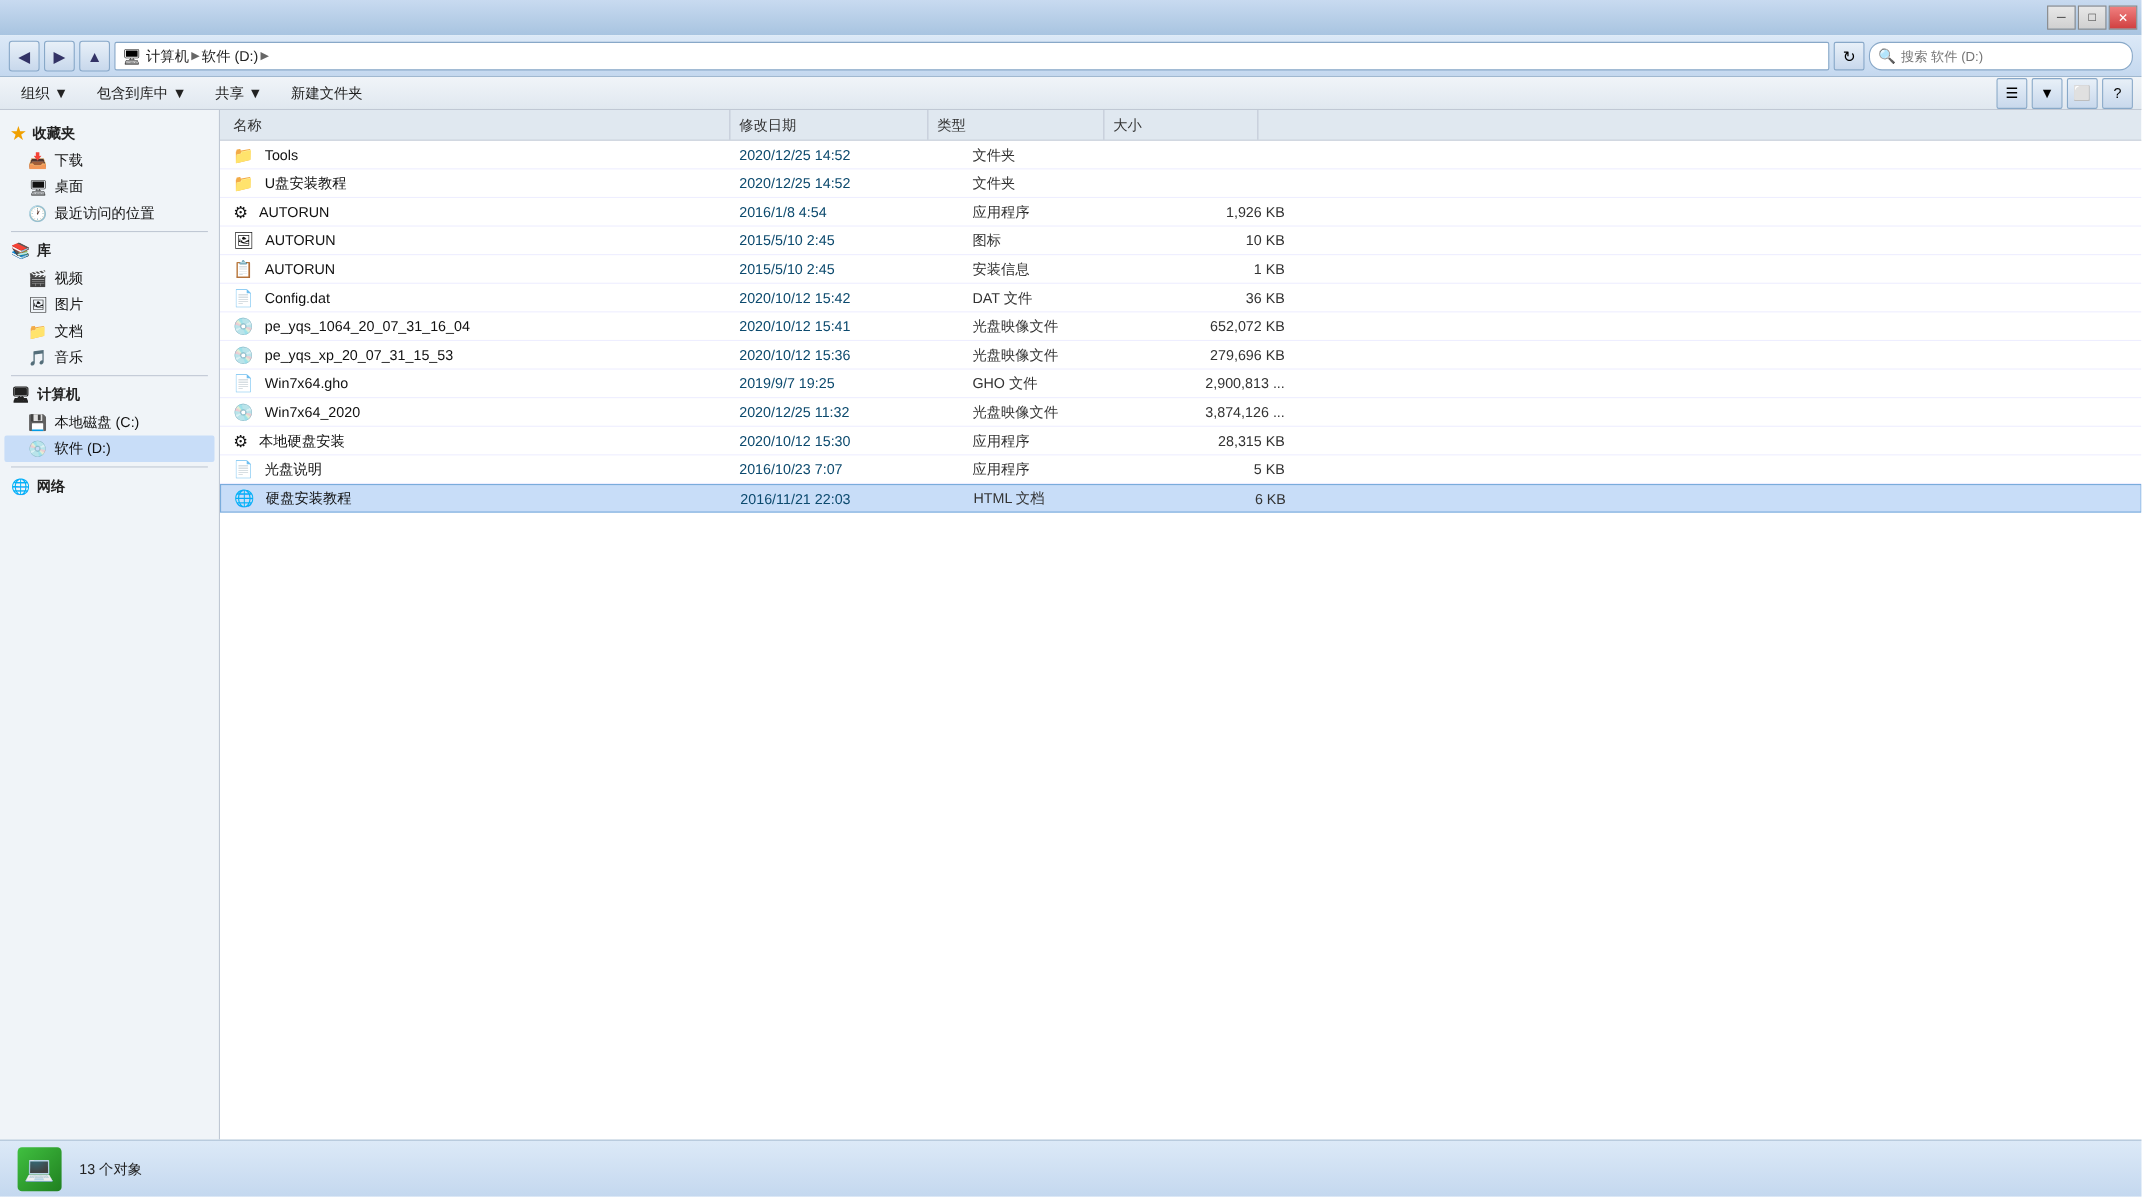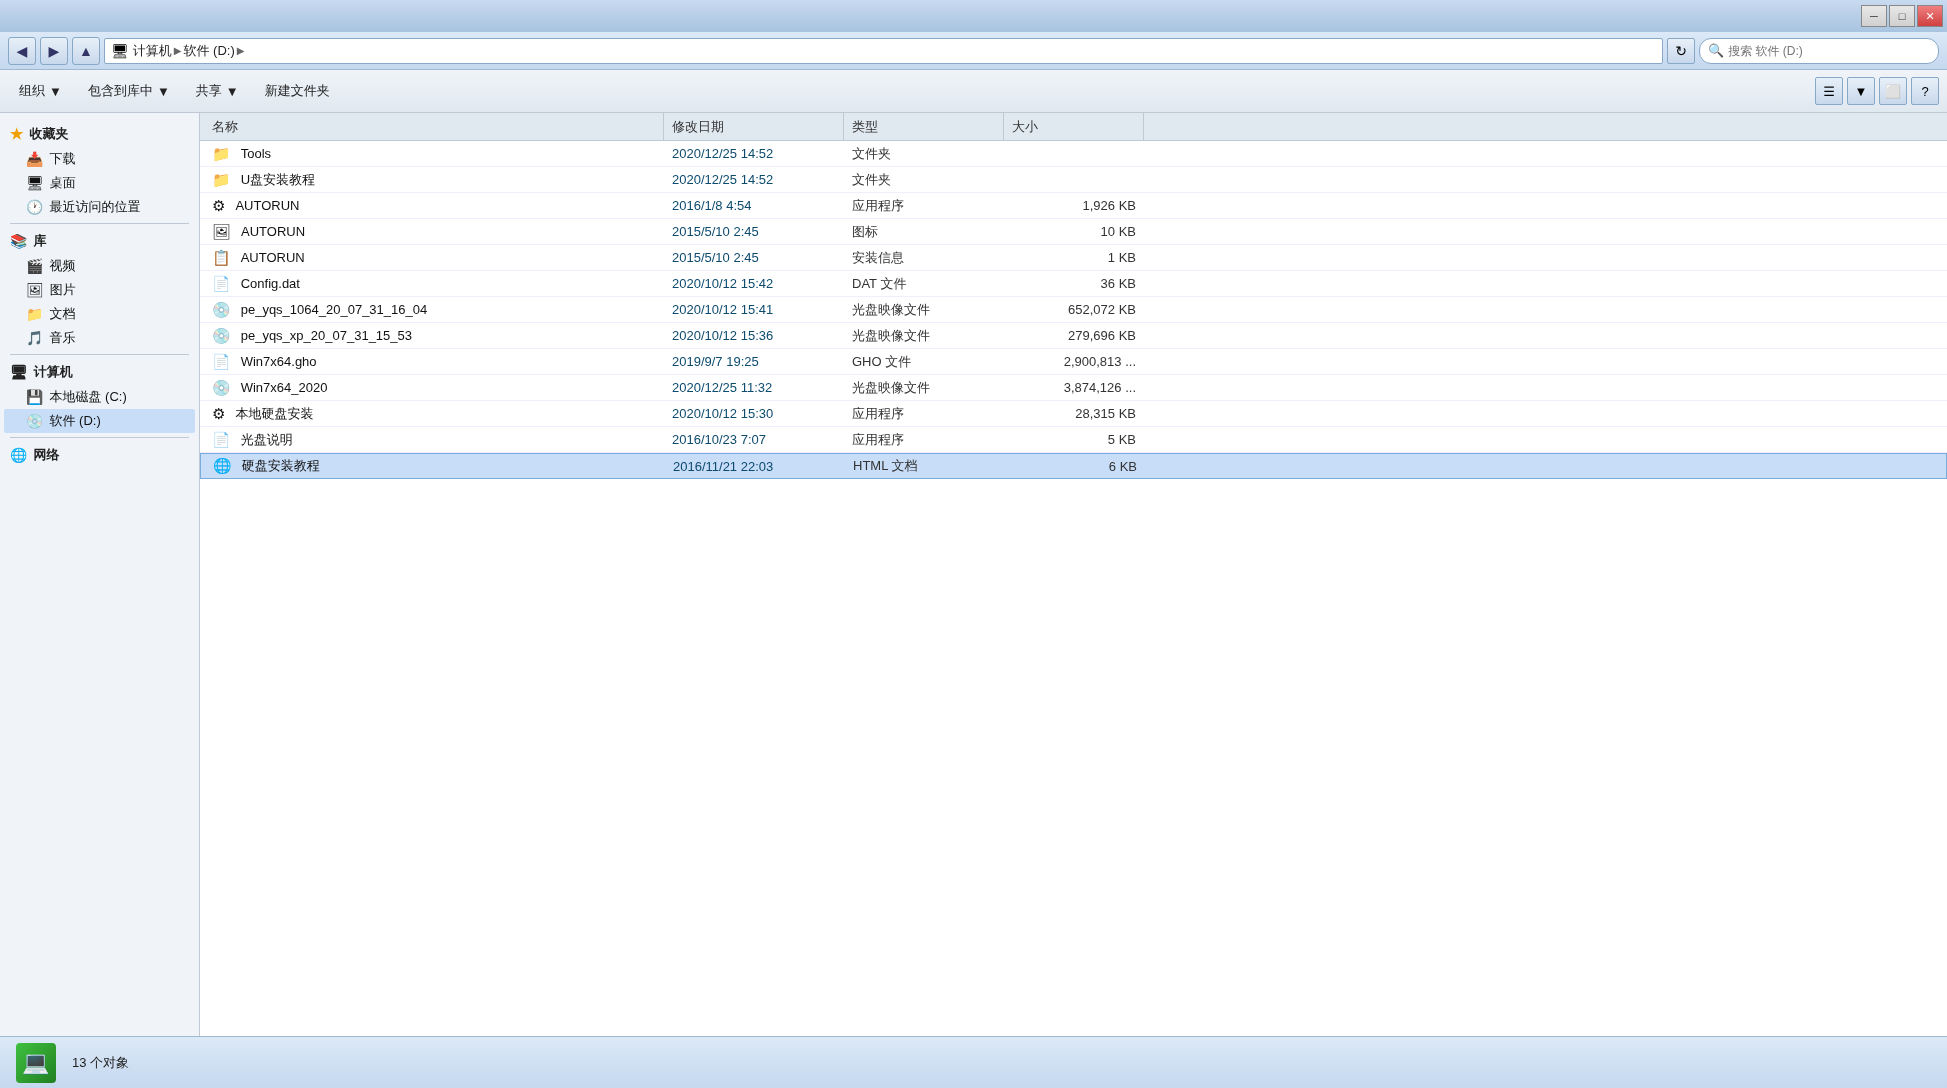--- a/index.html
+++ b/index.html
@@ -108,21 +108,21 @@
       outline: none;
       flex: 1;
       font-size: 12px;
       color: #6d28d9;
       background: transparent;
     }
     .search-icon { color: #668; font-size: 13px; }
 
     
     .toolbar {
-      height: 43px;
+      height: 30px;
       background: linear-gradient(to bottom, #f0f4f8, #e0e8f0);
       display: flex;
       align-items: center;
       padding: 0 8px;
       gap: 4px;
       border-bottom: 1px solid #c0c8d4;
     }
     .toolbar-btn {
       height: 30px;
       padding: 0 10px;
@@ -251,21 +251,21 @@
       align-items: center;
       padding: 0 8px;
       font-size: 13px;
       color: #111;
       white-space: nowrap;
       overflow: hidden;
       text-overflow: ellipsis;
     }
     .cell-name { flex: 0 0 460px; gap: 6px; }
     .cell-date { flex: 0 0 180px; color: #0c4a6e; }
-    .cell-type { flex: 0 0 160px; color: #333; }
+    .cell-type { flex: 0 0 160px; color: #333; margin-left: 32px; }
     .cell-size { flex: 0 0 140px; color: #333; justify-content: flex-end; }
 
     .file-icon { font-size: 15px; margin-right: 4px; flex-shrink: 0; }
 
     
     .status-bar {
       height: 52px;
       background: linear-gradient(to bottom, #dce9f7, #c4d8ef);
       border-top: 1px solid #a0b8d0;
       display: flex;

